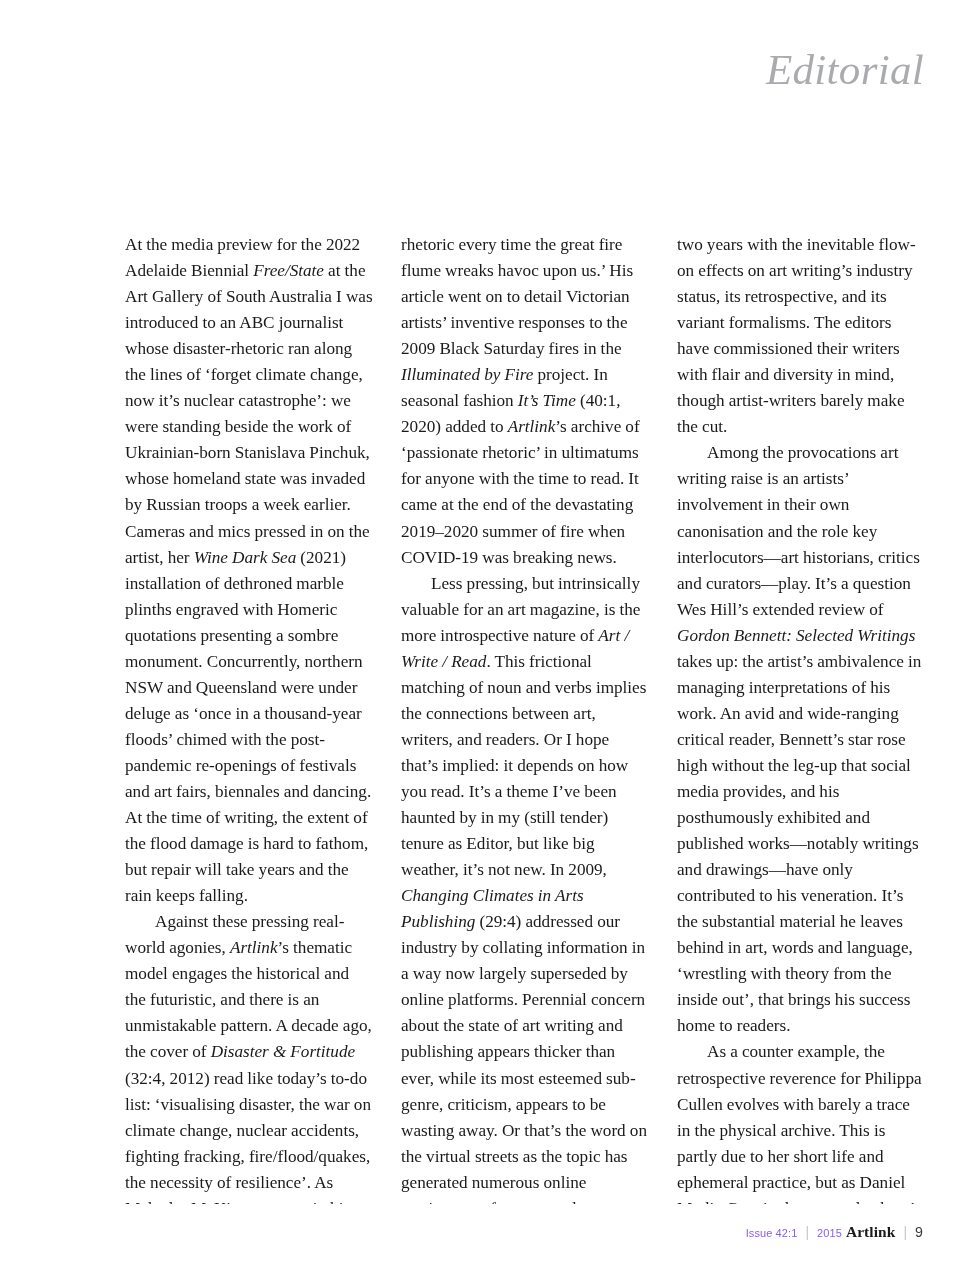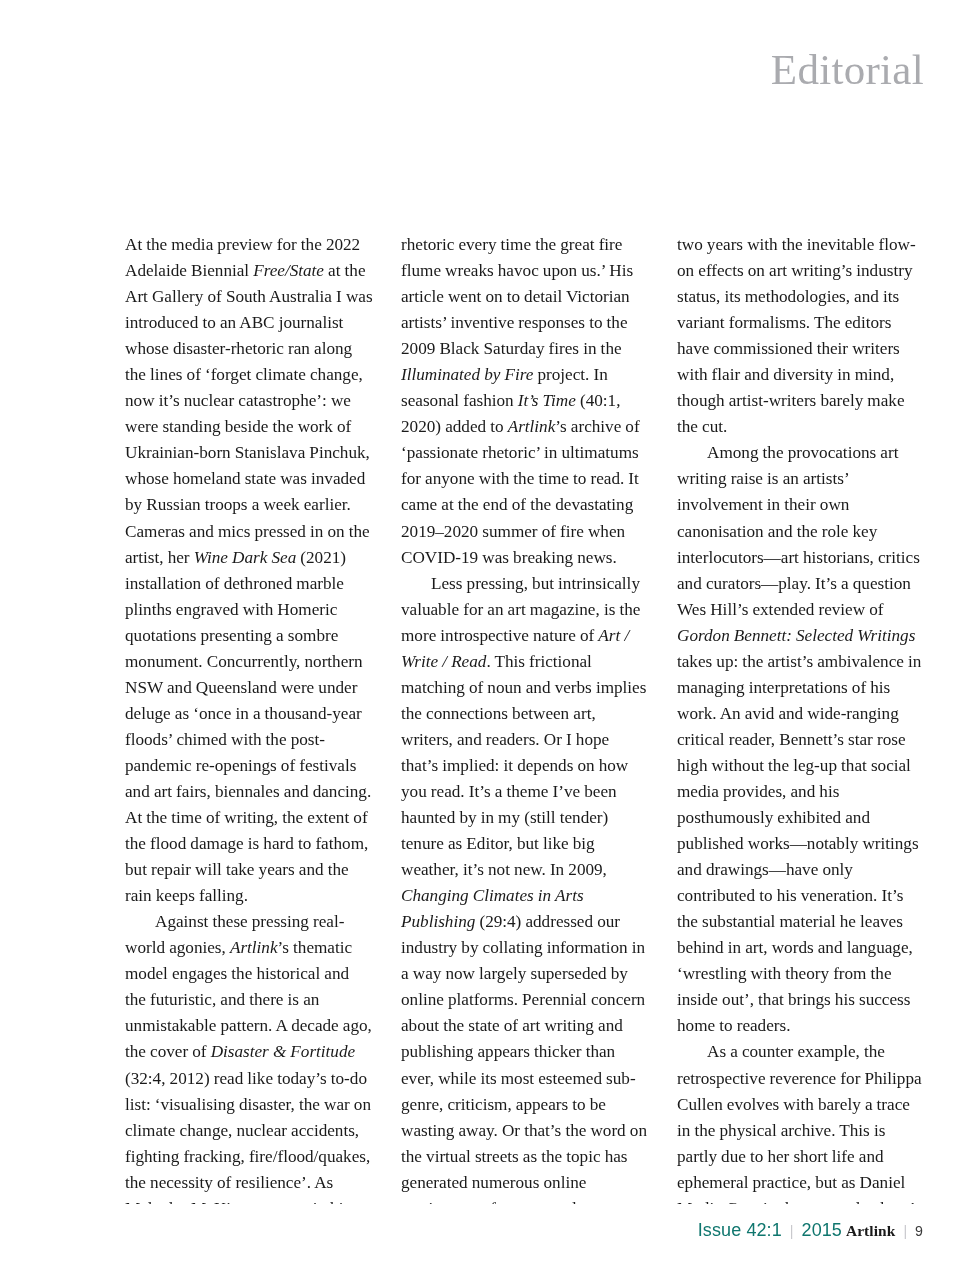--- a/index.html
+++ b/index.html
@@ -32,20 +32,21 @@
     text-align: right;
   }
   .masthead-title {
     font-family: "Liberation Serif", "DejaVu Serif", serif;
     font-size: 43px;
     line-height: 52px;
     font-weight: 400;
     color: #aaabaf;
     letter-spacing: 0.3px;
     display: inline-block;
+    font-style: italic;
   }
 
   
   .columns {
     position: absolute;
     top: 232px;
     left: 125px;
     width: 802px;
     height: 972px;
     display: flex;
@@ -78,22 +79,22 @@
   .footer {
     position: absolute;
     bottom: 39px;
     left: 0;
     right: 55px;
     text-align: right;
     white-space: nowrap;
   }
   .footer-issue {
     font-family: "Liberation Sans", "DejaVu Sans", sans-serif;
-    font-size: 18px;
-    color: #0f766e;
+    font-size: 11px;
+    color: #8b5cf6;
     letter-spacing: 0.1px;
   }
   .footer-sep {
     font-family: "Liberation Sans", "DejaVu Sans", sans-serif;
     font-size: 14.2px;
     color: #c9c9cd;
     padding: 0 4px;
   }
   .footer-brand {
     font-family: "Liberation Serif", "DejaVu Serif", serif;
@@ -120,21 +121,21 @@
   <div class="columns">
     <div class="col">
         <p><span>At the media preview for the 2022 Adelaide Biennial </span><i>Free/State</i><span> at the Art Gallery of South Australia I was introduced to an ABC journalist whose disaster-rhetoric ran along the lines of ‘forget climate change, now it’s nuclear catastrophe’: we were standing beside the work of Ukrainian-born Stanislava Pinchuk, whose homeland state was invaded by Russian troops a week earlier. Cameras and mics pressed in on the artist, her </span><i>Wine Dark Sea</i><span> (2021) installation of dethroned marble plinths engraved with Homeric quotations presenting a sombre monument. Concurrently, northern NSW and Queensland were under deluge as ‘once in a thousand-year floods’ chimed with the post-pandemic re-openings of festivals and art fairs, biennales and dancing. At the time of writing, the extent of the flood damage is hard to fathom, but repair will take years and the rain keeps falling.</span></p>
         <p class="indent"><span>Against these pressing real-world agonies, </span><i>Artlink</i><span>’s thematic model engages the historical and the futuristic, and there is an unmistakable pattern. A decade ago, the cover of </span><i>Disaster &amp; Fortitude</i><span> (32:4, 2012) read like today’s to-do list: ‘visualising disaster, the war on climate change, nuclear accidents, fighting fracking, fire/flood/quakes, the necessity of resilience’. As Malcolm McKinnon wrote in his feature “Promoting the Long View”, ‘Australia […] is a nation of champion forgetters. We seem to have an unfortunate indifference to our own history […] We can also discover within our archives an epic repetition of the same passionate</span></p>
       </div>
     <div class="col">
         <p><span>rhetoric every time the great fire flume wreaks havoc upon us.’ His article went on to detail Victorian artists’ inventive responses to the 2009 Black Saturday fires in the </span><i>Illuminated by Fire</i><span> project. In seasonal fashion </span><i>It’s Time</i><span> (40:1, 2020) added to </span><i>Artlink</i><span>’s archive of ‘passionate rhetoric’ in ultimatums for anyone with the time to read. It came at the end of the devastating 2019–2020 summer of fire when COVID-19 was breaking news.</span></p>
         <p class="indent"><span>Less pressing, but intrinsically valuable for an art magazine, is the more introspective nature of </span><i>Art / Write / Read</i><span>. This frictional matching of noun and verbs implies the connections between art, writers, and readers. Or I hope that’s implied: it depends on how you read. It’s a theme I’ve been haunted by in my (still tender) tenure as Editor, but like big weather, it’s not new. In 2009, </span><i>Changing Climates in Arts Publishing</i><span> (29:4) addressed our industry by collating information in a way now largely superseded by online platforms. Perennial concern about the state of art writing and publishing appears thicker than ever, while its most esteemed sub-genre, criticism, appears to be wasting away. Or that’s the word on the virtual streets as the topic has generated numerous online sessions, conferences and publications in recent years.</span></p>
       </div>
     <div class="col">
-        <p><span>two years with the inevitable flow-on effects on art writing’s industry status, its methodologies, and its variant formalisms. The editors have commissioned their writers with flair and diversity in mind, though artist-writers barely make the cut.</span></p>
+        <p><span>two years with the inevitable flow-on effects on art writing’s industry status, its retrospective, and its variant formalisms. The editors have commissioned their writers with flair and diversity in mind, though artist-writers barely make the cut.</span></p>
         <p class="indent"><span>Among the provocations art writing raise is an artists’ involvement in their own canonisation and the role key interlocutors—art historians, critics and curators—play. It’s a question Wes Hill’s extended review of </span><i>Gordon Bennett: Selected Writings</i><span> takes up: the artist’s ambivalence in managing interpretations of his work. An avid and wide-ranging critical reader, Bennett’s star rose high without the leg-up that social media provides, and his posthumously exhibited and published works—notably writings and drawings—have only contributed to his veneration. It’s the substantial material he leaves behind in art, words and language, ‘wrestling with theory from the inside out’, that brings his success home to readers.</span></p>
         <p class="indent"><span>As a counter example, the retrospective reverence for Philippa Cullen evolves with barely a trace in the physical archive. This is partly due to her short life and ephemeral practice, but as Daniel Mudie Cunningham reveals, there’s a fledgling industry in contemporary performance art and its writing that authenticates her ghostly innovations. While Cullen’s ambitions and potential will never really be knowable through the speculations of others, Bidjara artist D Harding composes their own reception through carefully chosen</span></p>
       </div>
   </div>
 
   <div class="footer">
     <span class="footer-issue">Issue 42:1</span>
     <span class="footer-sep">|</span>
     <span class="footer-issue">2015</span>
     <span class="footer-brand">Artlink</span>

